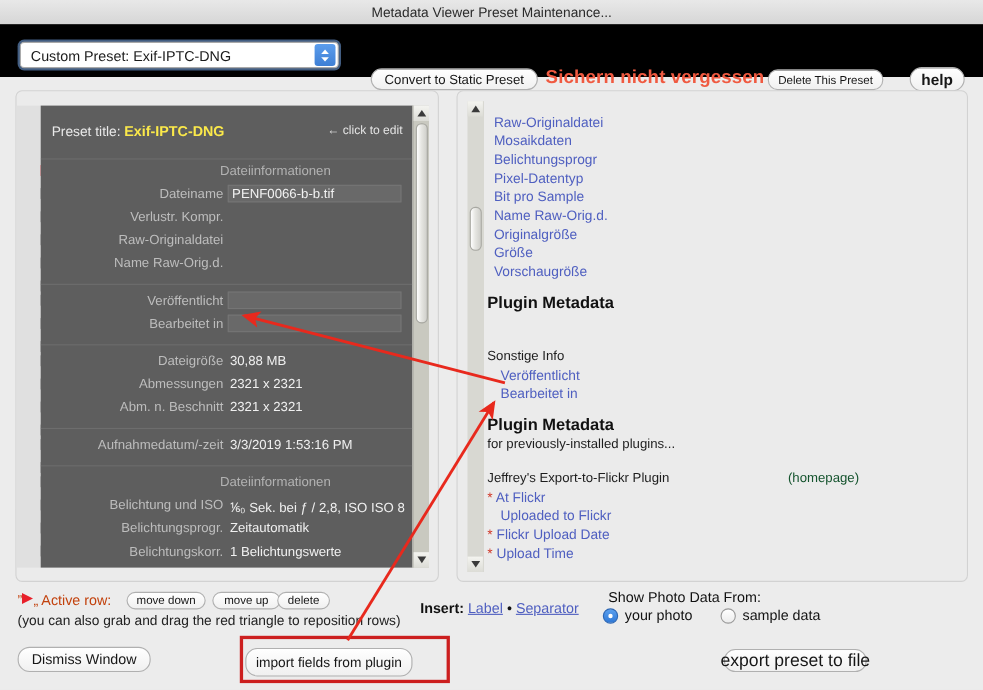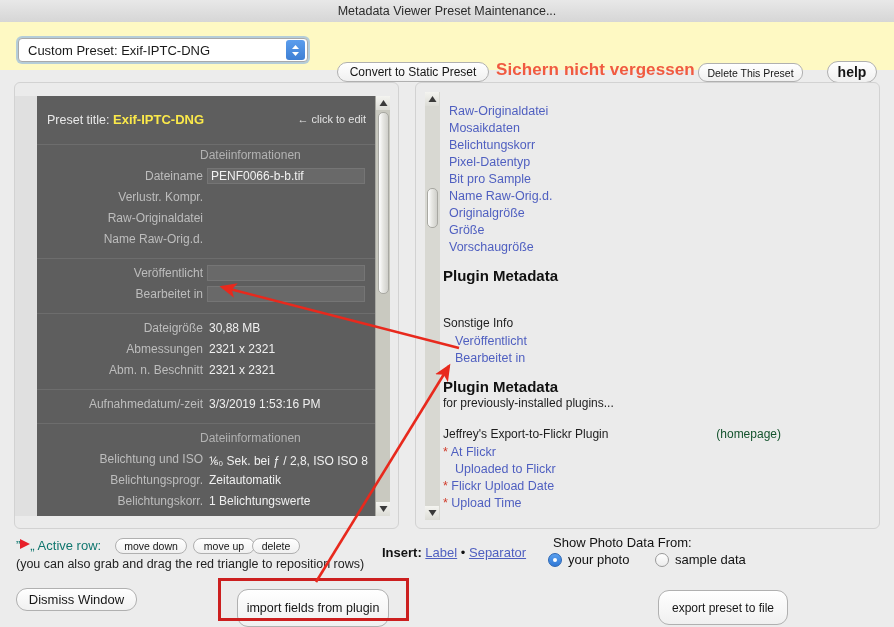--- a/index.html
+++ b/index.html
@@ -17,21 +17,21 @@
     position: absolute; left: 0; top: 0; width: 894px; height: 22px;
     background: linear-gradient(#e8e8e8, #d6d6d6);
     border-bottom: 1px solid #b4b4b4;
     display: flex; align-items: center; justify-content: center;
   }
   .titlebar .t { font-size: 12.5px; color: #2b2b2b; }
 
   
   .toolbar {
     position: absolute; left: 0; top: 22px; width: 894px; height: 48px;
-    background: #fef9c3;
+    background: #000000;
   }
   .preset-select {
     position: absolute; left: 18px; top: 16px; width: 290px; height: 24px;
     background: #fff;
     border: 1px solid #a9a9a9;
     border-radius: 4px;
     box-shadow: 0 0 0 2px rgba(120,170,235,0.55);
     display: flex; align-items: center;
     box-sizing: border-box;
   }
@@ -139,21 +139,21 @@
     position: absolute; left: 443px; top: 92px; width: 430px; height: 428px;
     overflow: hidden;
   }
   .rlink { position: absolute; left: 0; font-size: 12.5px; color: #4f5fc0; white-space: nowrap; }
   .rlink .star { color: #d03a2a; }
   .rhead { position: absolute; left: 0; font-size: 15px; font-weight: bold; color: #111; white-space: nowrap; }
   .rtext { position: absolute; left: 0; font-size: 12px; color: #1d1d1d; white-space: nowrap; }
   .rhome { position: absolute; right: 92px; font-size: 12px; color: #14532d; white-space: nowrap; }
 
   
-  #active-row-line { position: absolute; left: 16px; top: 538px; font-size: 13px; color: #0f766e; }
+  #active-row-line { position: absolute; left: 16px; top: 538px; font-size: 13px; color: #c2410c; }
   .quoteglyph { font-size: 13px; }
   #active-tri { display: inline-block; width: 0; height: 0; vertical-align: 1px;
                 border-left: 10px solid #e8202a; border-top: 5px solid transparent; border-bottom: 5px solid transparent; }
   #hint-line { position: absolute; left: 16px; top: 557px; font-size: 12.5px; color: #222; }
 
   #move-down-btn { position: absolute; left: 115px; top: 538px; width: 72px; height: 16px; font-size: 10.5px; }
   #move-up-btn   { position: absolute; left: 193px; top: 538px; width: 62px; height: 16px; font-size: 10.5px; }
   #delete-btn    { position: absolute; left: 252px; top: 538px; width: 48px; height: 16px; font-size: 10.5px; }
 
   #insert-line { position: absolute; left: 382px; top: 545px; font-size: 13px; color: #111; }
@@ -171,23 +171,23 @@
   .radio.on { background: linear-gradient(#5aa0ef,#2f78d6); border-color: #2b66b4; }
   .radio.on::after {
     content: ""; position: absolute; left: 4px; top: 4px; width: 4px; height: 4px;
     border-radius: 50%; background: #fff;
   }
   .radio-wrap .rl { font-size: 13px; color: #111; margin-left: 6px; }
   #radio-your-photo { left: 548px; top: 552px; }
   #radio-sample    { left: 655px; top: 552px; }
 
   #dismiss-btn  { position: absolute; left: 16px;  top: 588px; width: 121px; height: 23px; font-size: 13px; }
-  #import-plugin-btn { position: absolute; left: 237px; top: 589px; width: 152px; height: 38px; font-size: 12.5px; }
+  #import-plugin-btn { position: absolute; left: 223px; top: 589px; width: 152px; height: 26px; font-size: 12.5px; }
   #import-preset-btn { position: absolute; left: 491px; top: 590px; width: 138px; height: 21px; font-size: 12.5px; }
-  #export-preset-btn { position: absolute; left: 658px; top: 590px; width: 130px; height: 35px; font-size: 12px; }
+  #export-preset-btn { position: absolute; left: 658px; top: 590px; width: 130px; height: 21px; font-size: 16px; }
 
   #highlight-box {
     position: absolute; left: 218px; top: 578px; width: 191px; height: 43px;
     border: 3px solid #cc1f1f; box-sizing: border-box;
   }
 
   #arrows { position: absolute; left: 0; top: 0; width: 894px; height: 627px; pointer-events: none; }
 </style>
 </head>
 <body>
@@ -345,21 +345,21 @@
     <div class="arrow down">
       <svg width="9" height="8" viewBox="0 0 9 8">
           <polygon points="4.5,7 8.5,1 0.5,1" fill="#3a3a3a"></polygon>
         </svg>
     </div>
   </div>
 
   <div id="right-list">
       <div class="rlink" style="top: 12px; left: 6px;"><span>Raw-Originaldatei</span></div>
       <div class="rlink" style="top: 29px; left: 6px;"><span>Mosaikdaten</span></div>
-      <div class="rlink" style="top: 46px; left: 6px;"><span>Belichtungskorr</span></div>
+      <div class="rlink" style="top: 46px; left: 6px;"><span>Belichtungsprogr</span></div>
       <div class="rlink" style="top: 63px; left: 6px;"><span>Pixel-Datentyp</span></div>
       <div class="rlink" style="top: 80px; left: 6px;"><span>Bit pro Sample</span></div>
       <div class="rlink" style="top: 97px; left: 6px;"><span>Name Raw-Orig.d.</span></div>
       <div class="rlink" style="top: 114px; left: 6px;"><span>Originalgröße</span></div>
       <div class="rlink" style="top: 131px; left: 6px;"><span>Größe</span></div>
       <div class="rlink" style="top: 148px; left: 6px;"><span>Vorschaugröße</span></div>
       <div class="rhead" style="top: 175px;">Plugin Metadata</div>
       <div class="rtext" style="top: 224px;">Sonstige Info</div>
       <div class="rlink" style="top: 242px; left: 12px;"><span>Veröffentlicht</span></div>
       <div class="rlink" style="top: 259px; left: 12px;"><span>Bearbeitet in</span></div>

